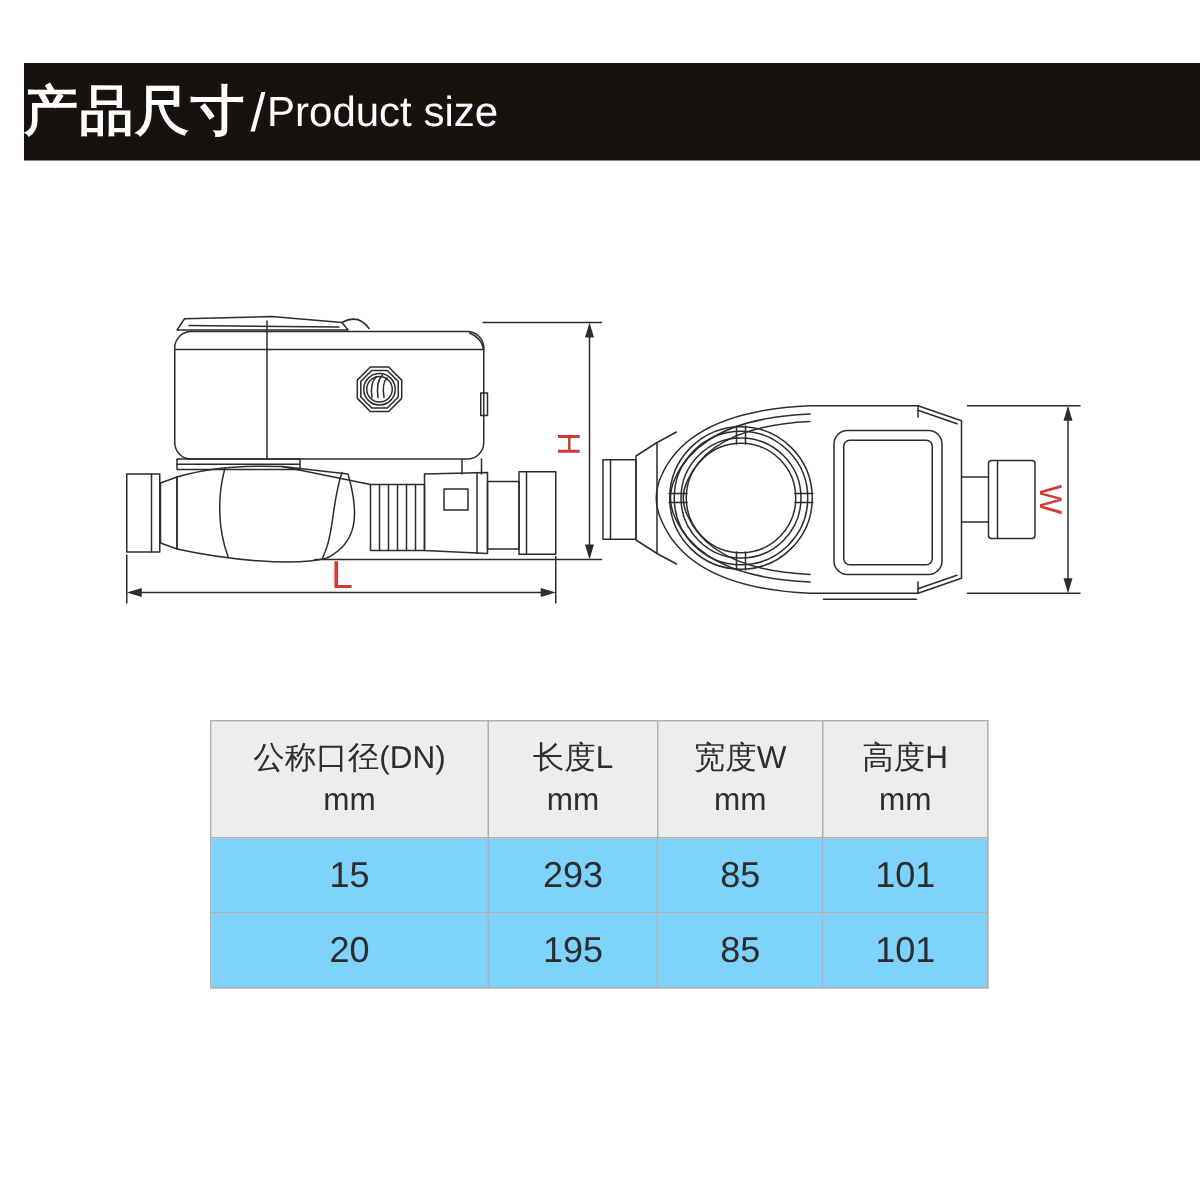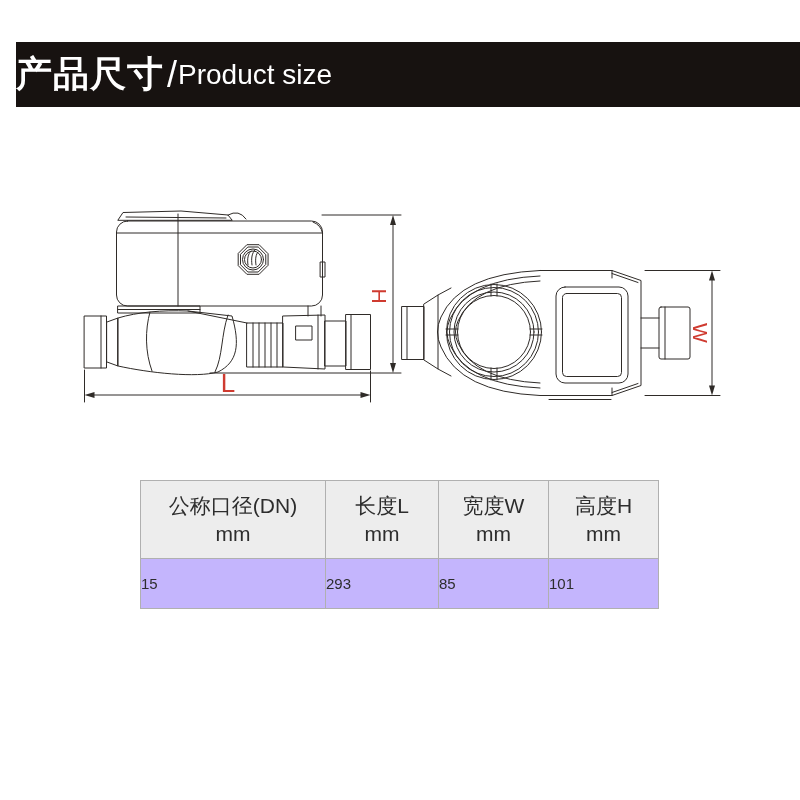--- a/index.html
+++ b/index.html
@@ -26,25 +26,25 @@
   }
   .drawings polygon.arrow { fill:#2f2b28; stroke:none; }
   .drawings text.dim {
     fill:#cf3b30; stroke:none; font-family:"Liberation Sans","DejaVu Sans",sans-serif;
     text-anchor:middle;
   }
   
   table.size-table {
     position:absolute; left:140px; top:480px; width:518px;
     border-collapse:collapse; table-layout:fixed;
-    color:#2d2d2d;
+    text-align:center; color:#2d2d2d;
   }
   table.size-table th, table.size-table td { border:1px solid #b0b0b0; font-weight:normal; }
   table.size-table thead th { background:#ededed; height:78px; font-size:21px; line-height:1.3; }
-  table.size-table tbody td { background:#c4b5fd; height:50px; font-size:15px; }
+  table.size-table tbody td { background:#7dd3fc; height:50px; font-size:24px; }
 </style>
 </head>
 <body>
 
 <div class="page">
 
   <header class="banner">
     <span class="cn">产品尺寸</span>
     <span class="sep">/</span>
     <span class="en">Product size</span>
@@ -197,16 +197,22 @@
         </th>
       </tr>
     </thead>
     <tbody>
       <tr>
         <td>15</td>
         <td>293</td>
         <td>85</td>
         <td>101</td>
       </tr>
+      <tr>
+        <td>20</td>
+        <td>195</td>
+        <td>85</td>
+        <td>101</td>
+      </tr>
     </tbody>
   </table>
 
 </div>
 
 </body></html>

